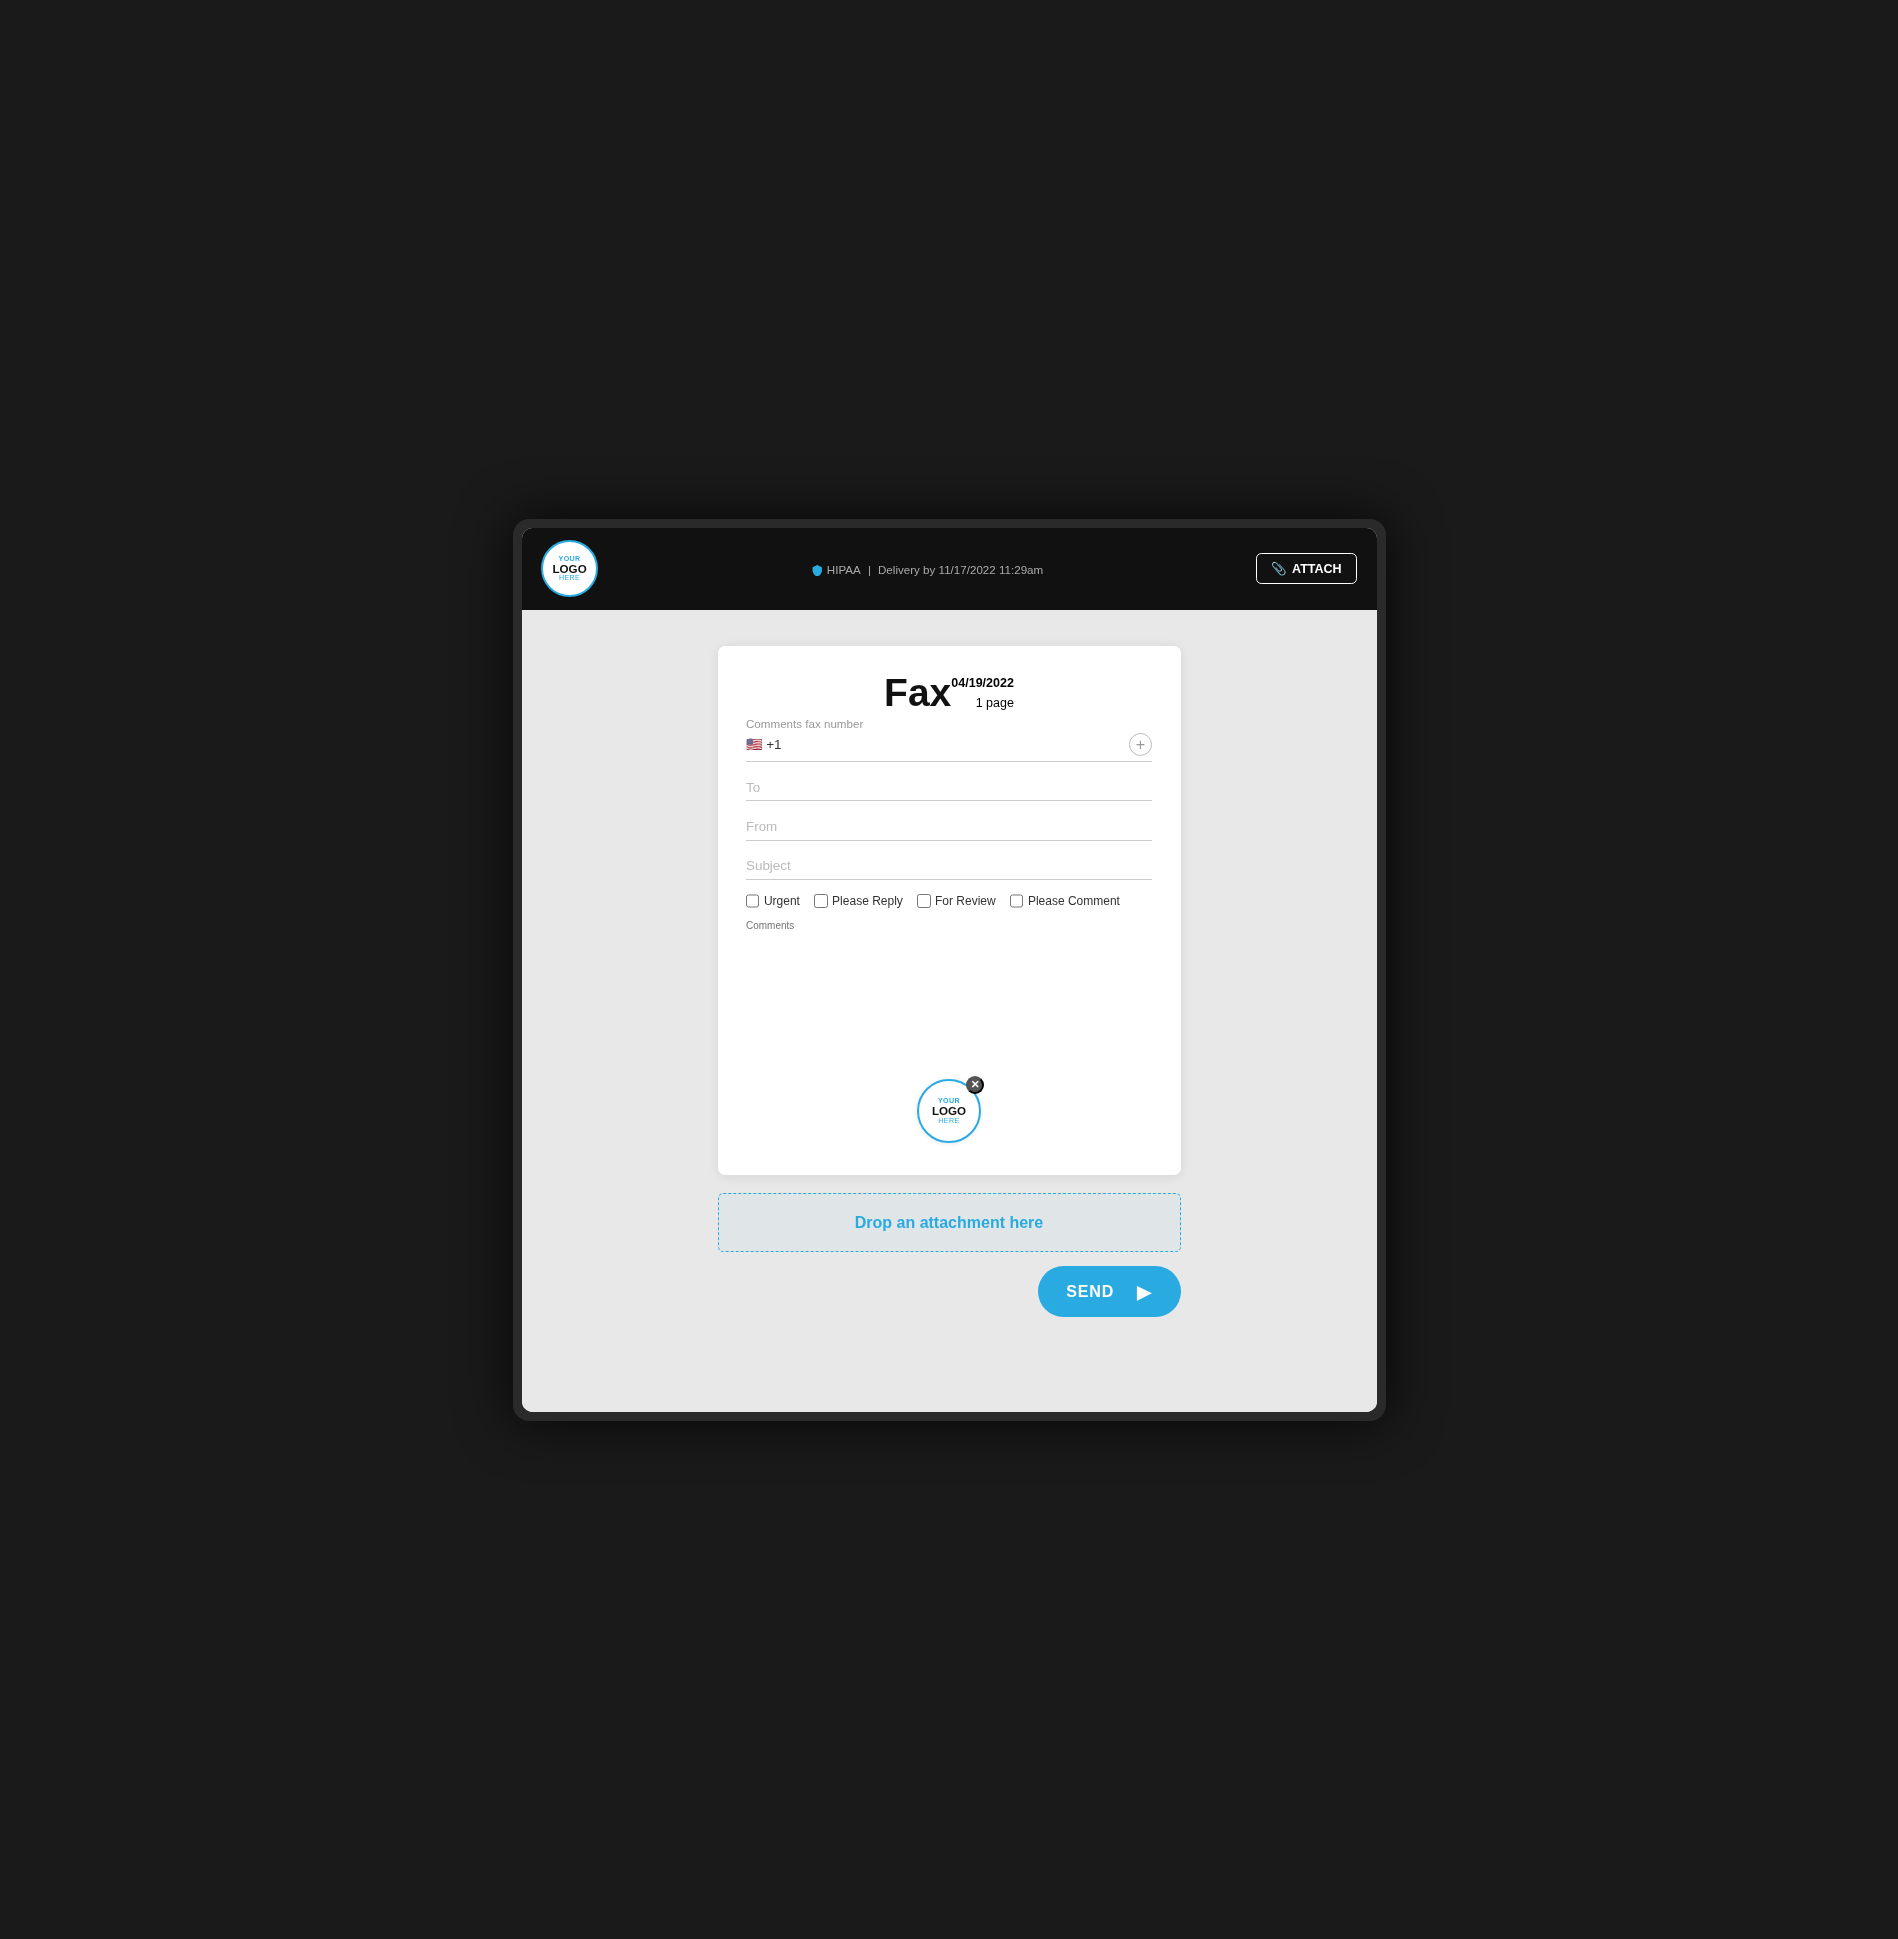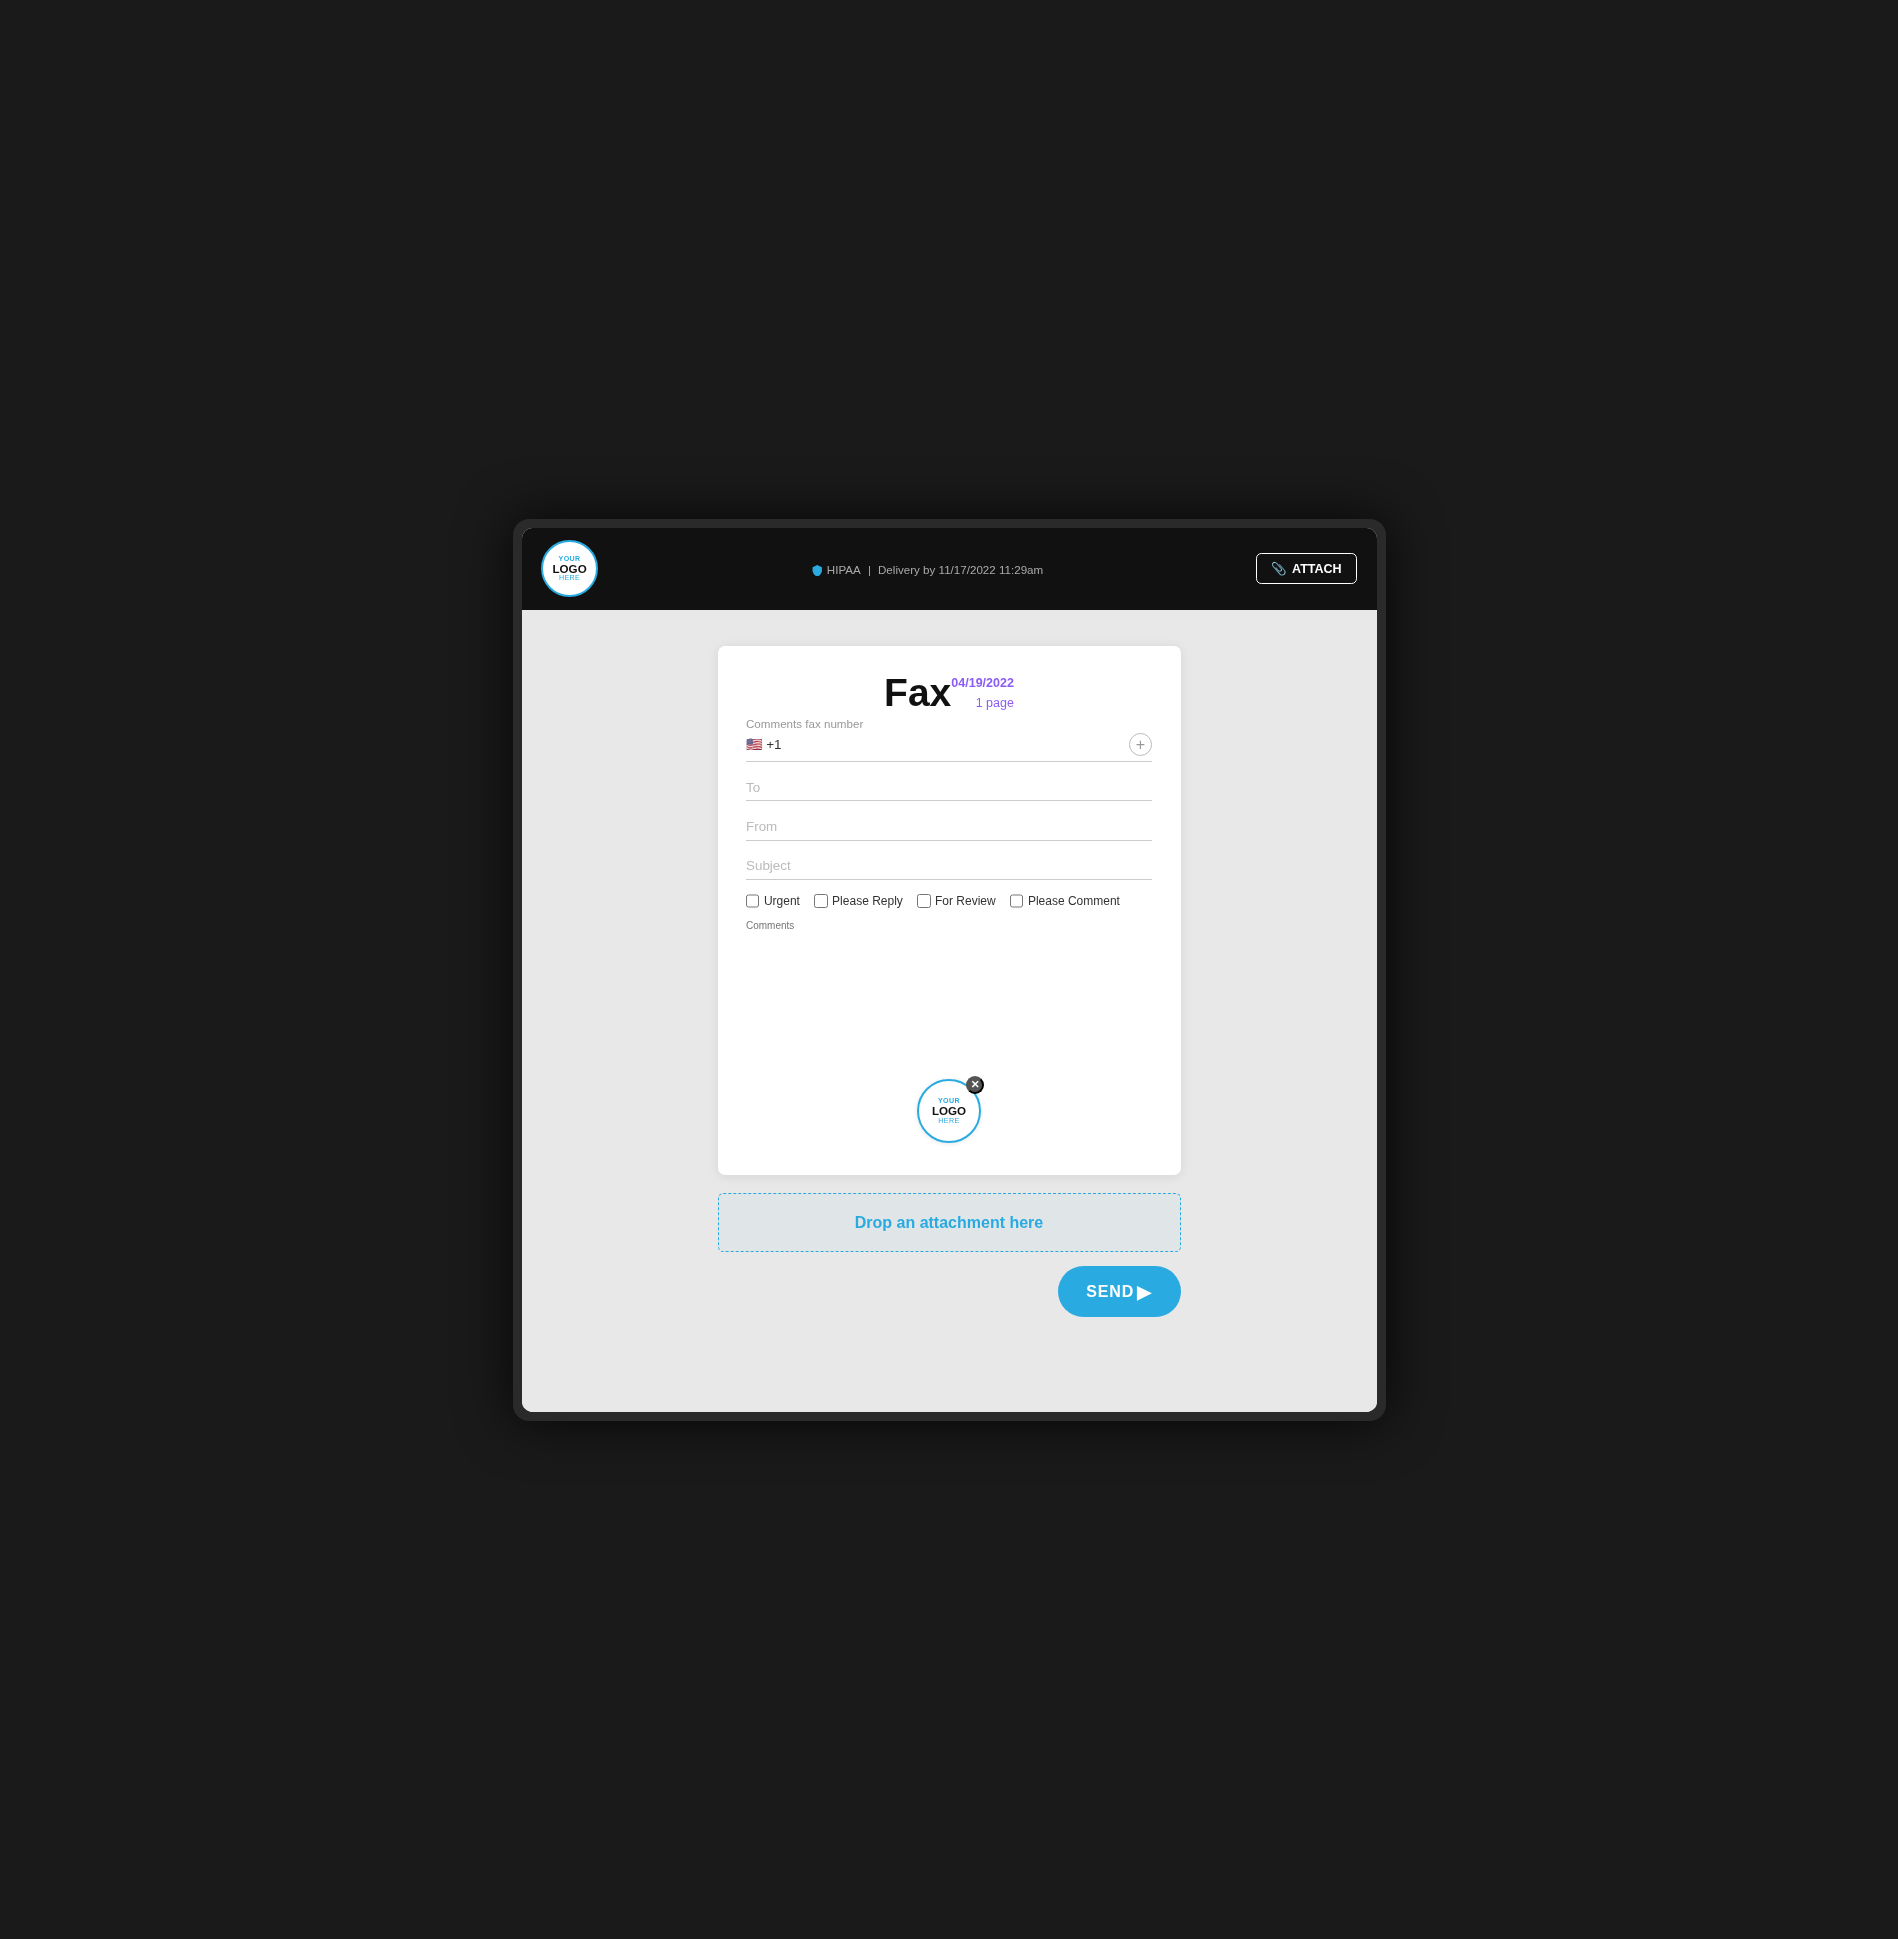--- a/index.html
+++ b/index.html
@@ -171,21 +171,21 @@
 
     .fax-title {
       font-size: 39px;
       font-weight: 900;
       color: #111;
       line-height: 1;
     }
 
     .fax-meta {
       text-align: right;
-      color: #8b5cf6;
+      color: #000000;
       font-size: 12.5px;
       line-height: 1.6;
     }
 
     .fax-date {
       font-weight: 600;
     }
 
     
     .field-group {
@@ -355,21 +355,21 @@
       background: #29abe2;
       color: #fff;
       border: none;
       border-radius: 27px;
       font-size: 16px;
       font-weight: 700;
       padding: 14.3px 28.5px;
       cursor: pointer;
       display: flex;
       align-items: center;
-      gap: 3px;
+      gap: 23px;
       letter-spacing: 0.9px;
       float: right;
     }
 
     .send-arrow {
       font-size: 18px;
     }
 
     .clearfix::after {
       content: '';

